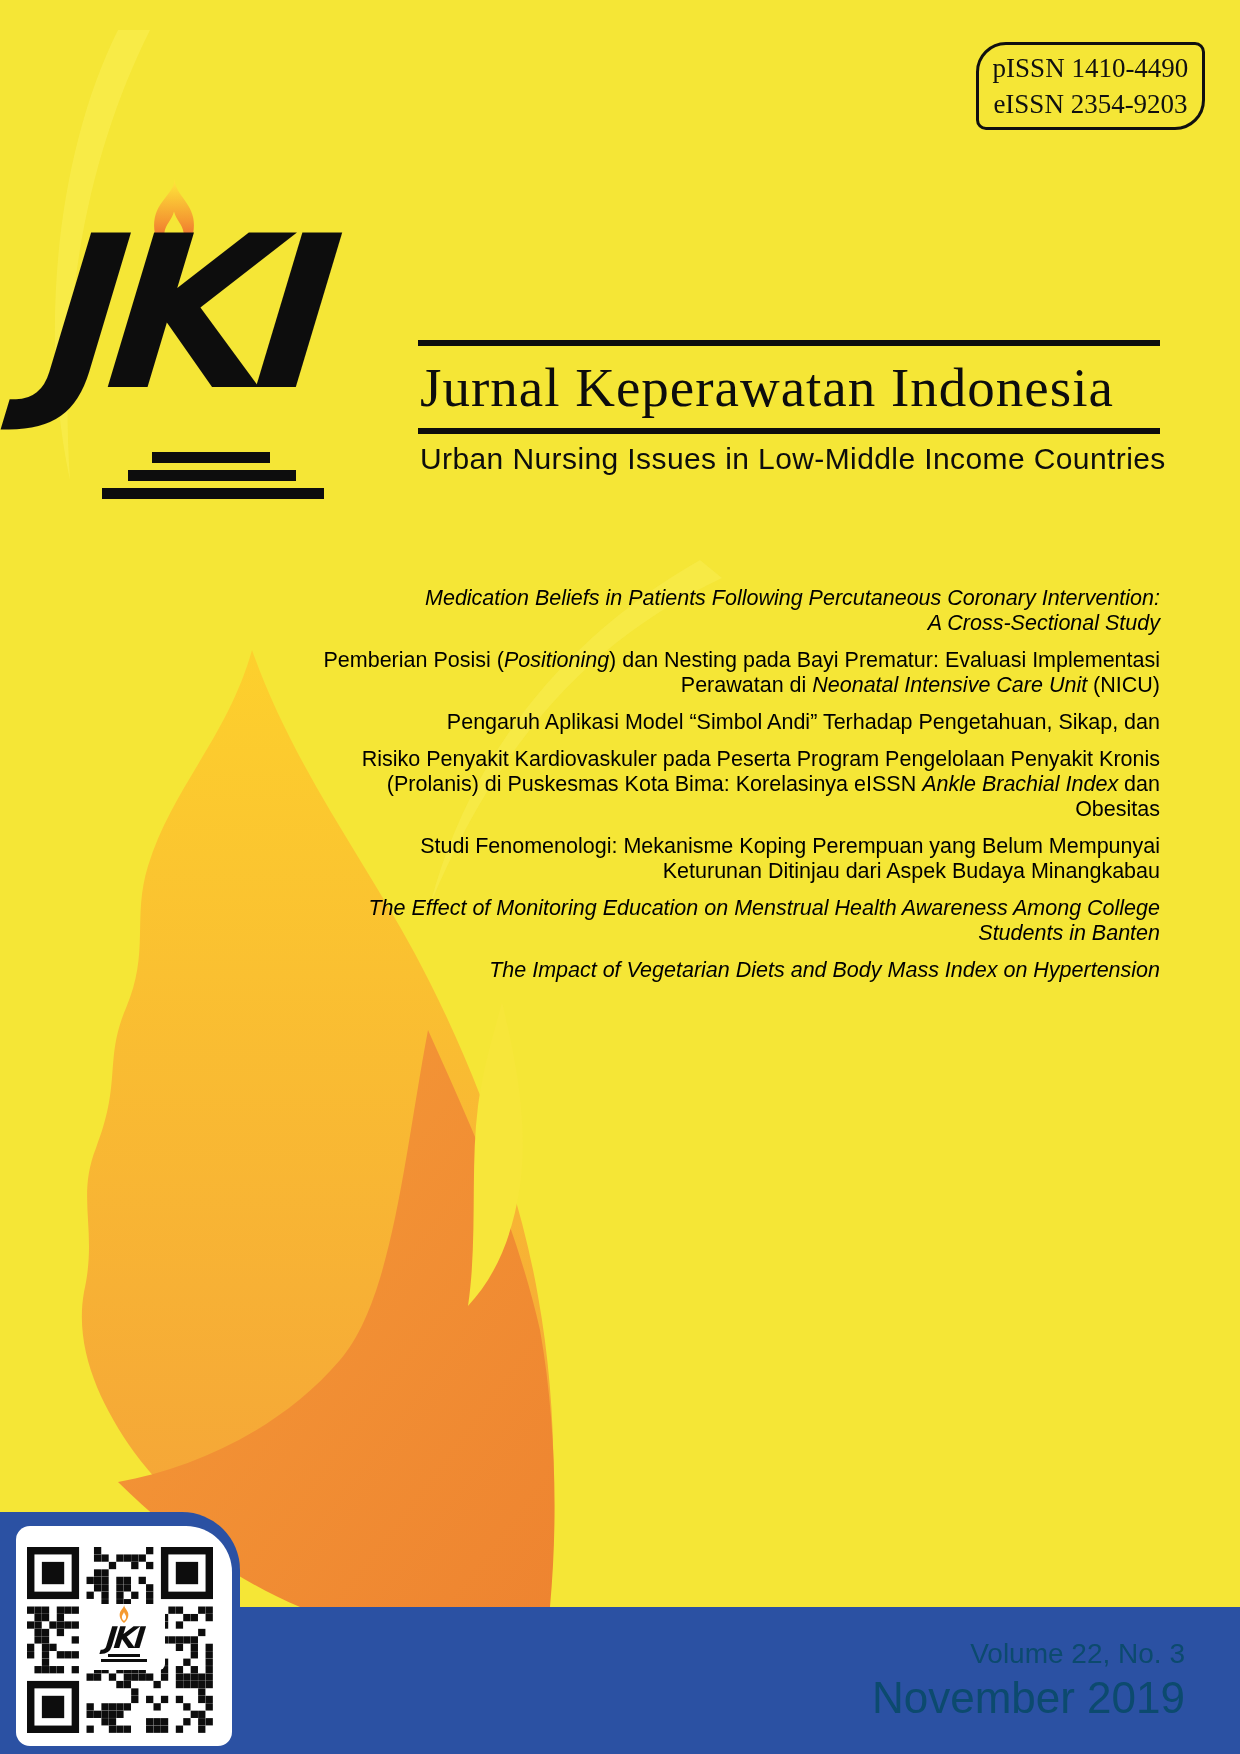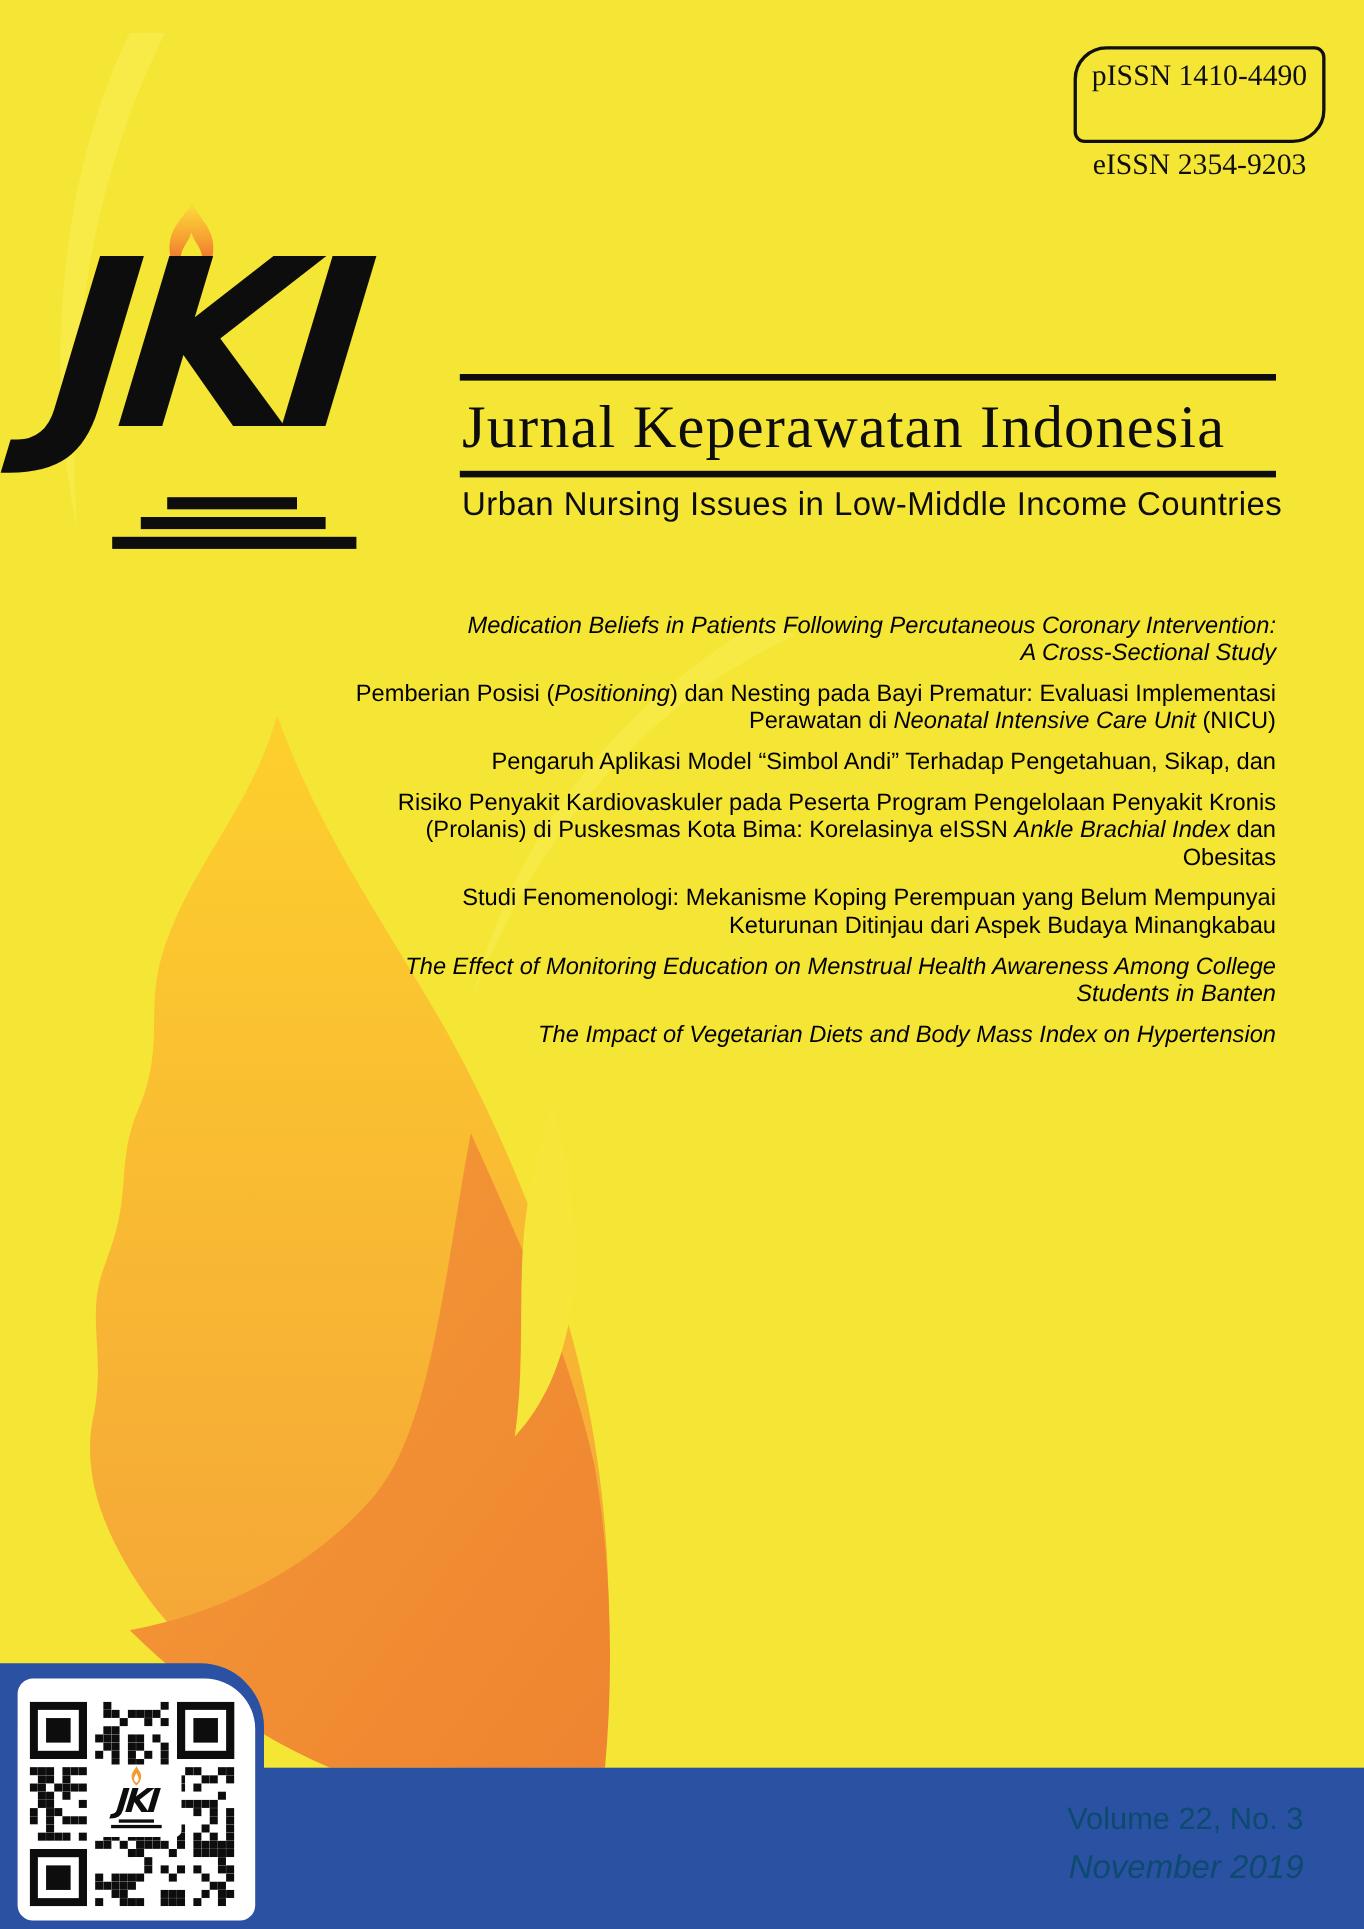--- a/index.html
+++ b/index.html
@@ -9,21 +9,21 @@
 
   
   #bg-art{left:0;top:0;width:1240px;height:1754px;z-index:0;}
 
   
   .issn-box{left:976px;top:42px;width:229px;height:88px;border:3px solid #101010;
             border-radius:30px 10px 30px 10px;box-sizing:border-box;
             display:flex;flex-direction:column;justify-content:center;align-items:center;
             z-index:3;}
   .issn-box div{font-family:"Liberation Serif",serif;font-size:27px;line-height:36px;
-                color:#101010;white-space:nowrap;margin-top:45px;}
+                color:#101010;white-space:nowrap;}
 
   
   .logo-wrap{left:40px;top:140px;width:360px;height:380px;z-index:3;}
   .logo-flame{position:absolute;left:102px;top:28px;width:64px;height:106px;}
   .logo-text{position:absolute;left:8px;top:68px;width:360px;
              font-family:"DejaVu Sans","Liberation Sans",sans-serif;
              font-size:212px;line-height:212px;font-weight:900;font-style:italic;
              letter-spacing:-16px;color:#0d0d0d;transform:skewX(-6deg);}
   .logo-bar{position:absolute;background:#0d0d0d;height:11px;}
   .logo-bar.b1{left:112px;top:312px;width:118px;}
@@ -32,40 +32,40 @@
 
   
   .masthead{left:418px;top:340px;width:742px;z-index:3;color:#0d0d0d;}
   .rule{height:6px;background:#0d0d0d;}
   .journal-title{font-family:"Liberation Serif",serif;font-size:55px;line-height:64px;
                  letter-spacing:1px;padding:10px 0 8px 2px;white-space:nowrap;}
   .journal-subtitle{font-size:30px;line-height:40px;letter-spacing:.4px;
                     padding:5px 0 0 2px;white-space:nowrap;}
 
   
-  .article-list{left:240px;top:556px;width:920px;text-align:right;z-index:3;color:#000;}
+  .article-list{left:240px;top:586px;width:920px;text-align:right;z-index:3;color:#000;}
   .article{font-size:21.5px;line-height:25px;margin-bottom:12px;}
   .it{font-style:italic;}
 
   
   .footer-bar{left:0;top:1607px;width:1240px;height:147px;background:#2B51A3;z-index:1;}
   .footer-tab{left:0;top:1512px;width:240px;height:242px;background:#2B51A3;
               border-radius:0 58px 0 0;z-index:1;}
   .qr-panel{left:16px;top:1526px;width:216px;height:220px;background:#ffffff;
             border-radius:14px 46px 14px 14px;z-index:2;}
   #qr-svg{position:absolute;left:11px;top:21px;}
   .qr-logo{position:absolute;left:67px;top:78px;width:82px;height:66px;background:#ffffff;
            border-radius:6px;display:flex;flex-direction:column;align-items:center;z-index:3;}
   .qr-logo .mini-text{font-family:"DejaVu Sans","Liberation Sans",sans-serif;
            font-size:30px;line-height:28px;font-weight:900;font-style:italic;
            letter-spacing:-3px;color:#0d0d0d;transform:skewX(-6deg);}
   .qr-logo .mini-bar{background:#0d0d0d;height:3px;margin-top:2px;}
   .footer-text{right:55px;top:1636px;text-align:right;color:#0c4a6e;z-index:3;}
   .vol-line{font-size:28px;line-height:36px;}
-  .date-line{font-size:30px;line-height:52px;font-style:italic;}
+  .date-line{font-size:44px;line-height:52px;}
 </style>
 </head>
 <body>
 
 <svg id="bg-art" class="abs" width="1240" height="1754" viewBox="0 0 1240 1754">
   <defs>
     <linearGradient id="gGold" x1="0" y1="0" x2="0" y2="1">
       <stop offset="0" stop-color="#FDD02D"></stop>
         <stop offset="1" stop-color="#F4A139"></stop>
     </linearGradient>

